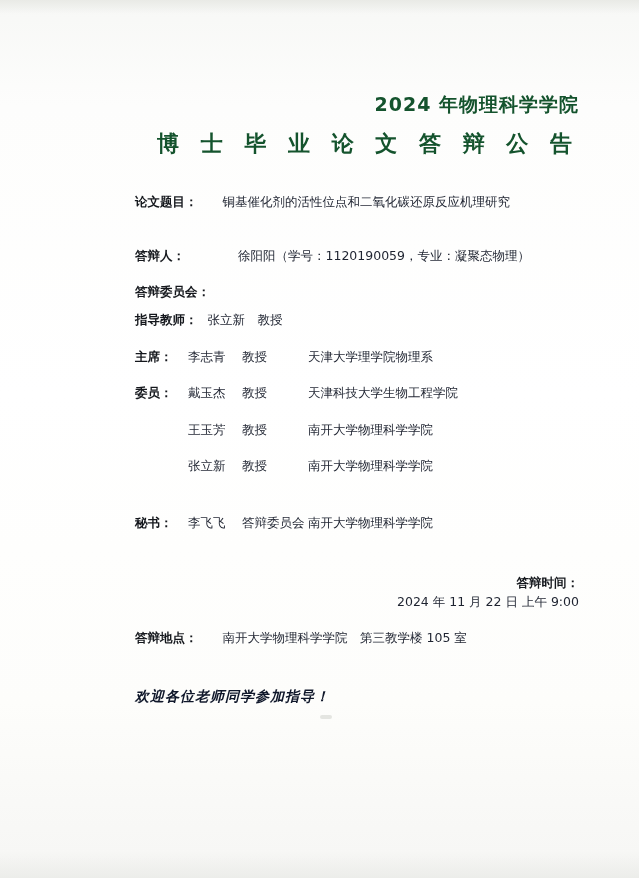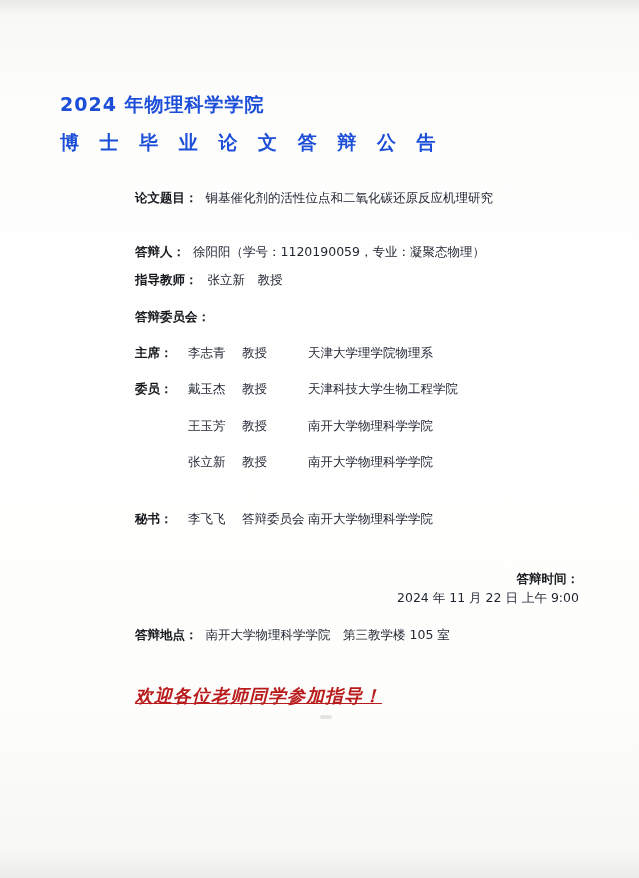--- a/index.html
+++ b/index.html
@@ -43,32 +43,32 @@
   }
   .content {
     position: absolute;
     top: 0; left: 0;
     width: 639px;
     height: 878px;
     padding: 0 60px;
   }
   .title-block {
     margin-top: 92px;
-    text-align: left;
-    color: #1d4ed8;
+    text-align: right;
+    color: #14532d;
   }
   .title-line1 {
     font-size: 19px;
     font-weight: bold;
     letter-spacing: 1px;
     line-height: 1.3;
     font-family: "DejaVu Sans", sans-serif;
   }
   .title-line2 {
-    font-size: 19px;
+    font-size: 22px;
     font-weight: bold;
     letter-spacing: 7px;
     margin-top: 13px;
     line-height: 1.3;
     font-family: "DejaVu Sans", sans-serif;
   }
   .body-block {
     margin-top: 34px;
     color: #1b1f26;
     font-size: 12.5px;
@@ -84,23 +84,23 @@
     white-space: nowrap;
     color: #14171c;
   }
   .val {
     white-space: nowrap;
     color: #1e2330;
   }
   .gap-s { margin-top: 9px; }
   .gap-m { margin-top: 17px; }
   .gap-l { margin-top: 26px; }
-  .gap-xl { margin-top: 34px; }
-
-  .pad-8 { padding-left: 8px; }
+  .gap-xl { margin-top: 34px; gap: 28px; }
+
+  .pad-8 { padding-left: 8px; margin-left: 17px; }
   .pad-10 { padding-left: 10px; }
 
   .indent-members {
     margin-left: 75px;
     padding-left: 53px;
     display: flex;
     align-items: flex-start;
   }
   .memcol-name { width: 54px; white-space: nowrap; }
   .memcol-rank { width: 66px; white-space: nowrap; }
@@ -111,25 +111,24 @@
     align-items: flex-start;
     margin-left: 75px;
   }
   .committee-first .lbl { width: 53px; }
 
   .welcome {
     margin-left: 75px;
     margin-top: 38px;
     font-style: italic;
     font-weight: bold;
-    font-size: 18px;
+    font-size: 14px;
     letter-spacing: 1px;
-    color: #b91c1c;
+    color: #0f172a;
     font-family: "DejaVu Serif", serif;
-    text-decoration: underline;
   }
   .paper-mark {
     position: absolute;
     left: 320px;
     top: 715px;
     width: 12px;
     height: 4px;
     background: #e4e5e1;
     border-radius: 2px;
     pointer-events: none;
@@ -155,27 +154,27 @@
       <div class="row gap-l">
         <span class="lbl">论文题目：</span>
         <span class="val pad-8">铜基催化剂的活性位点和二氧化碳还原反应机理研究</span>
       </div>
 
       <div class="row gap-xl">
         <span class="lbl">答辩人：</span>
         <span class="val pad-8">徐阳阳（学号：1120190059，专业：凝聚态物理）</span>
       </div>
 
+      <div class="row gap-m">
+        <span class="lbl">答辩委员会：</span>
+      </div>
+
       <div class="row gap-s">
         <span class="lbl">指导教师：</span>
         <span class="val pad-10">张立新　教授</span>
-      </div>
-
-      <div class="row gap-m">
-        <span class="lbl">答辩委员会：</span>
       </div>
 
       <div class="committee-first gap-m">
         <span class="lbl">主席：</span>
         <span class="val memcol-name">李志青</span>
         <span class="val memcol-rank">教授</span>
         <span class="val memcol-org">天津大学理学院物理系</span>
       </div>
 
       <div class="committee-first gap-m">

